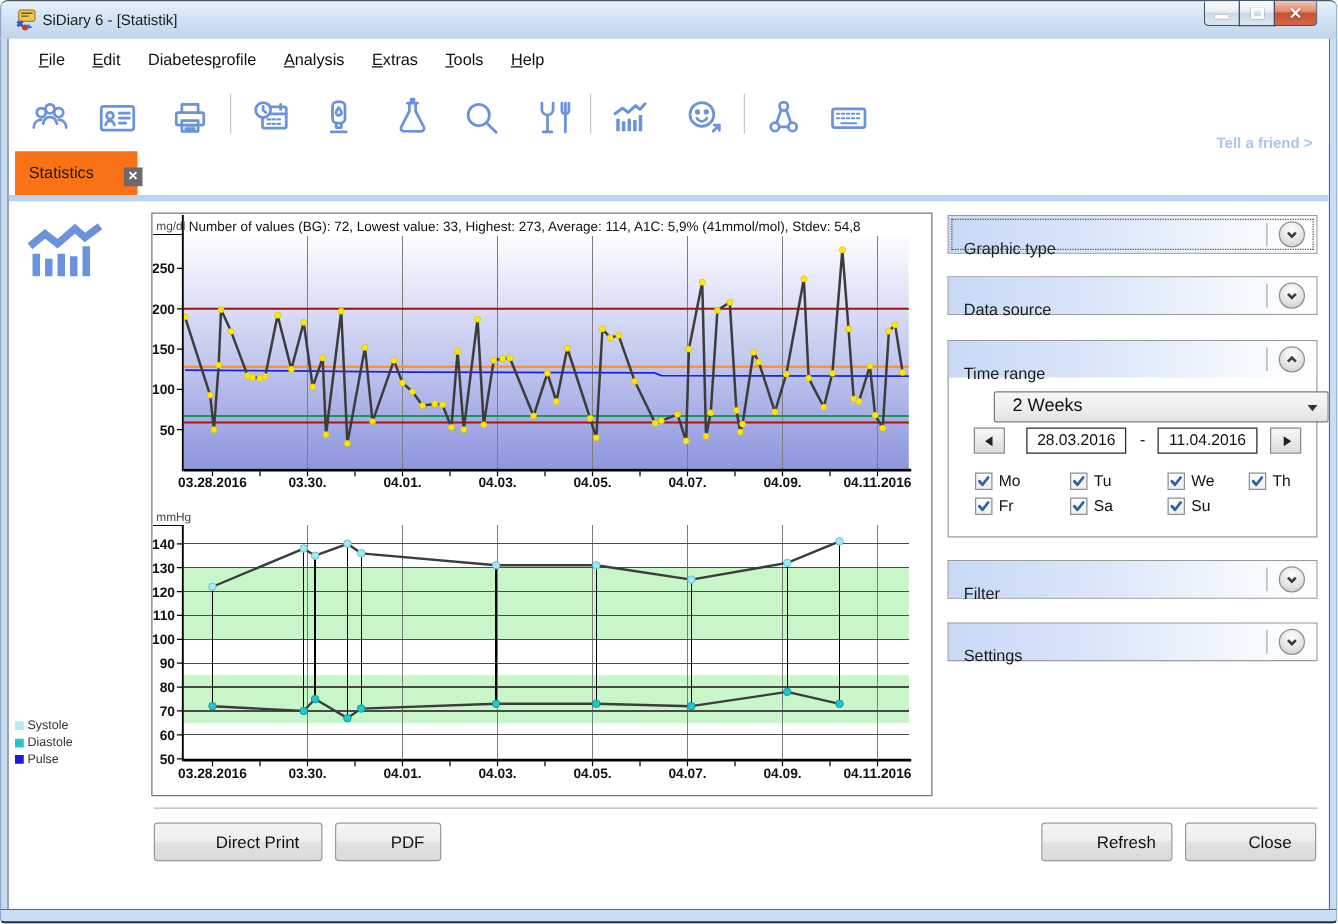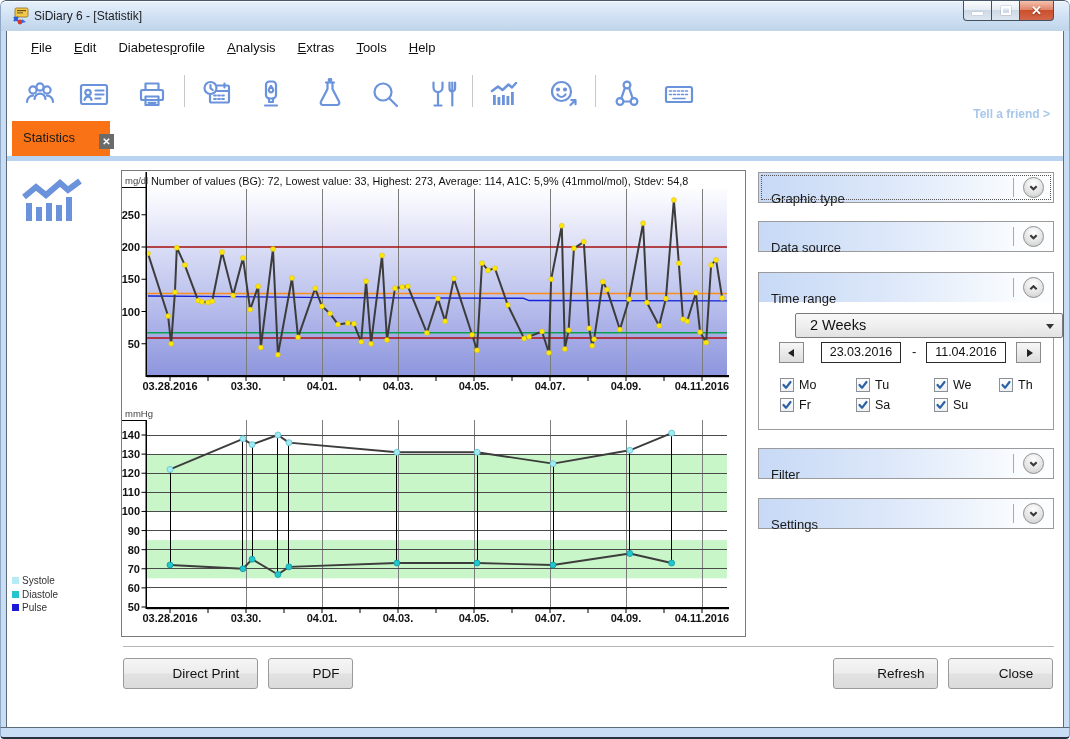--- a/index.html
+++ b/index.html
@@ -489,21 +489,21 @@
               <path d="M7 12.5L10.5 9L14 12.5"></path>
             </svg></span>
       </div>
       <div class="combo">
         <span class="v">2 Weeks</span>
         <span class="arr"></span>
       </div>
       <div class="nav-btn nav-left">
           <span class="tri"></span>
         </div>
-      <div class="date-f d1">23.03.2016</div>
+      <div class="date-f d1">28.03.2016</div>
       <span class="ddash">-</span>
       <div class="date-f d2">11.04.2016</div>
       <div class="nav-btn nav-right">
           <span class="tri"></span>
         </div>
       <div class="cbrow" style="top:105px;" id="cbrow1">
           <span class="cb" style="left: 21px;">
             <span class="box">
               <svg viewBox="0 0 12 12">
                 <path d="M2.5 6l2.5 2.8L9.5 3"></path>

